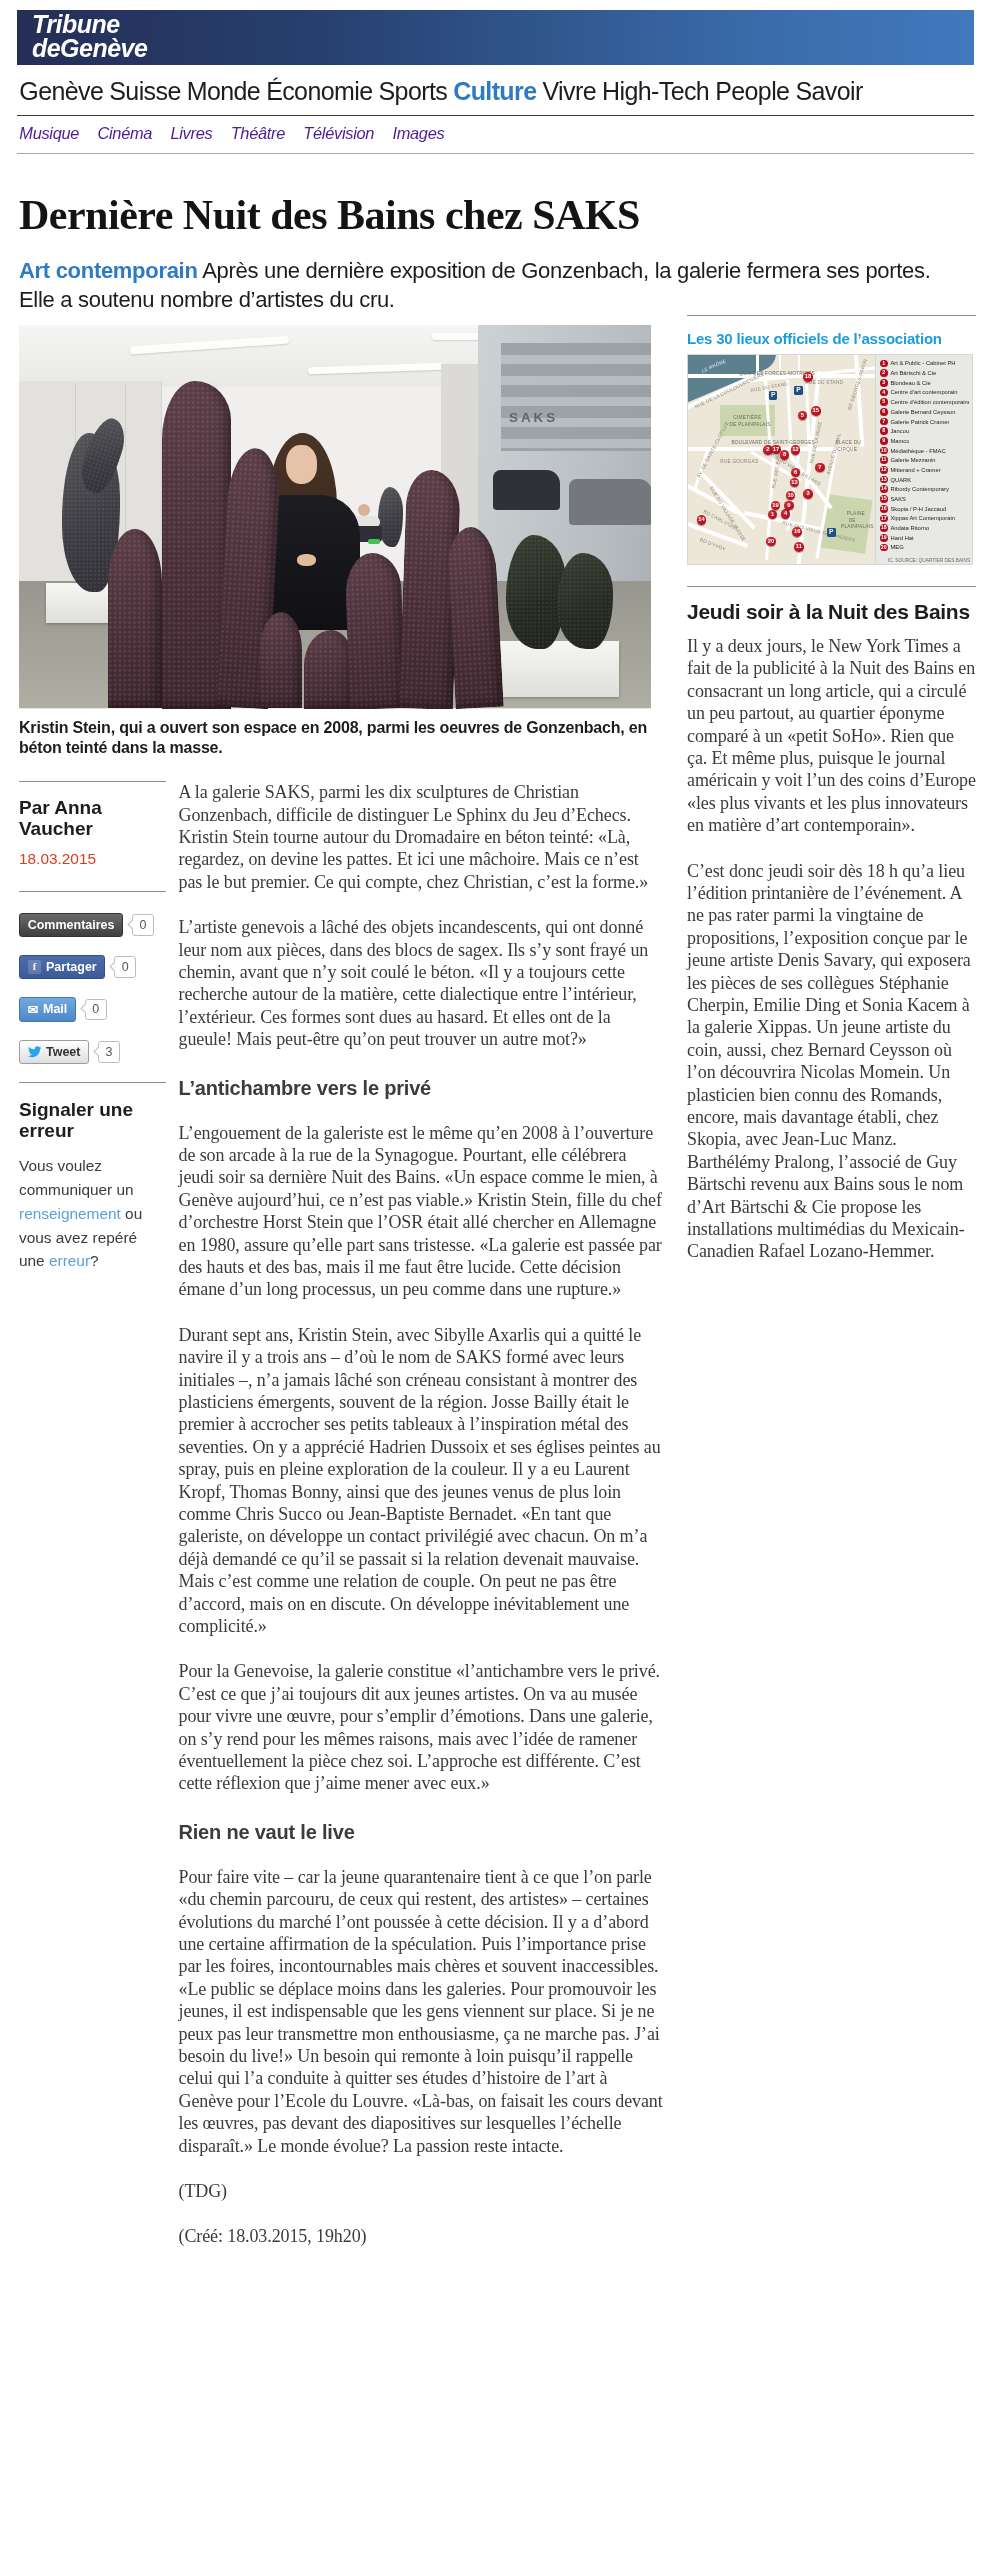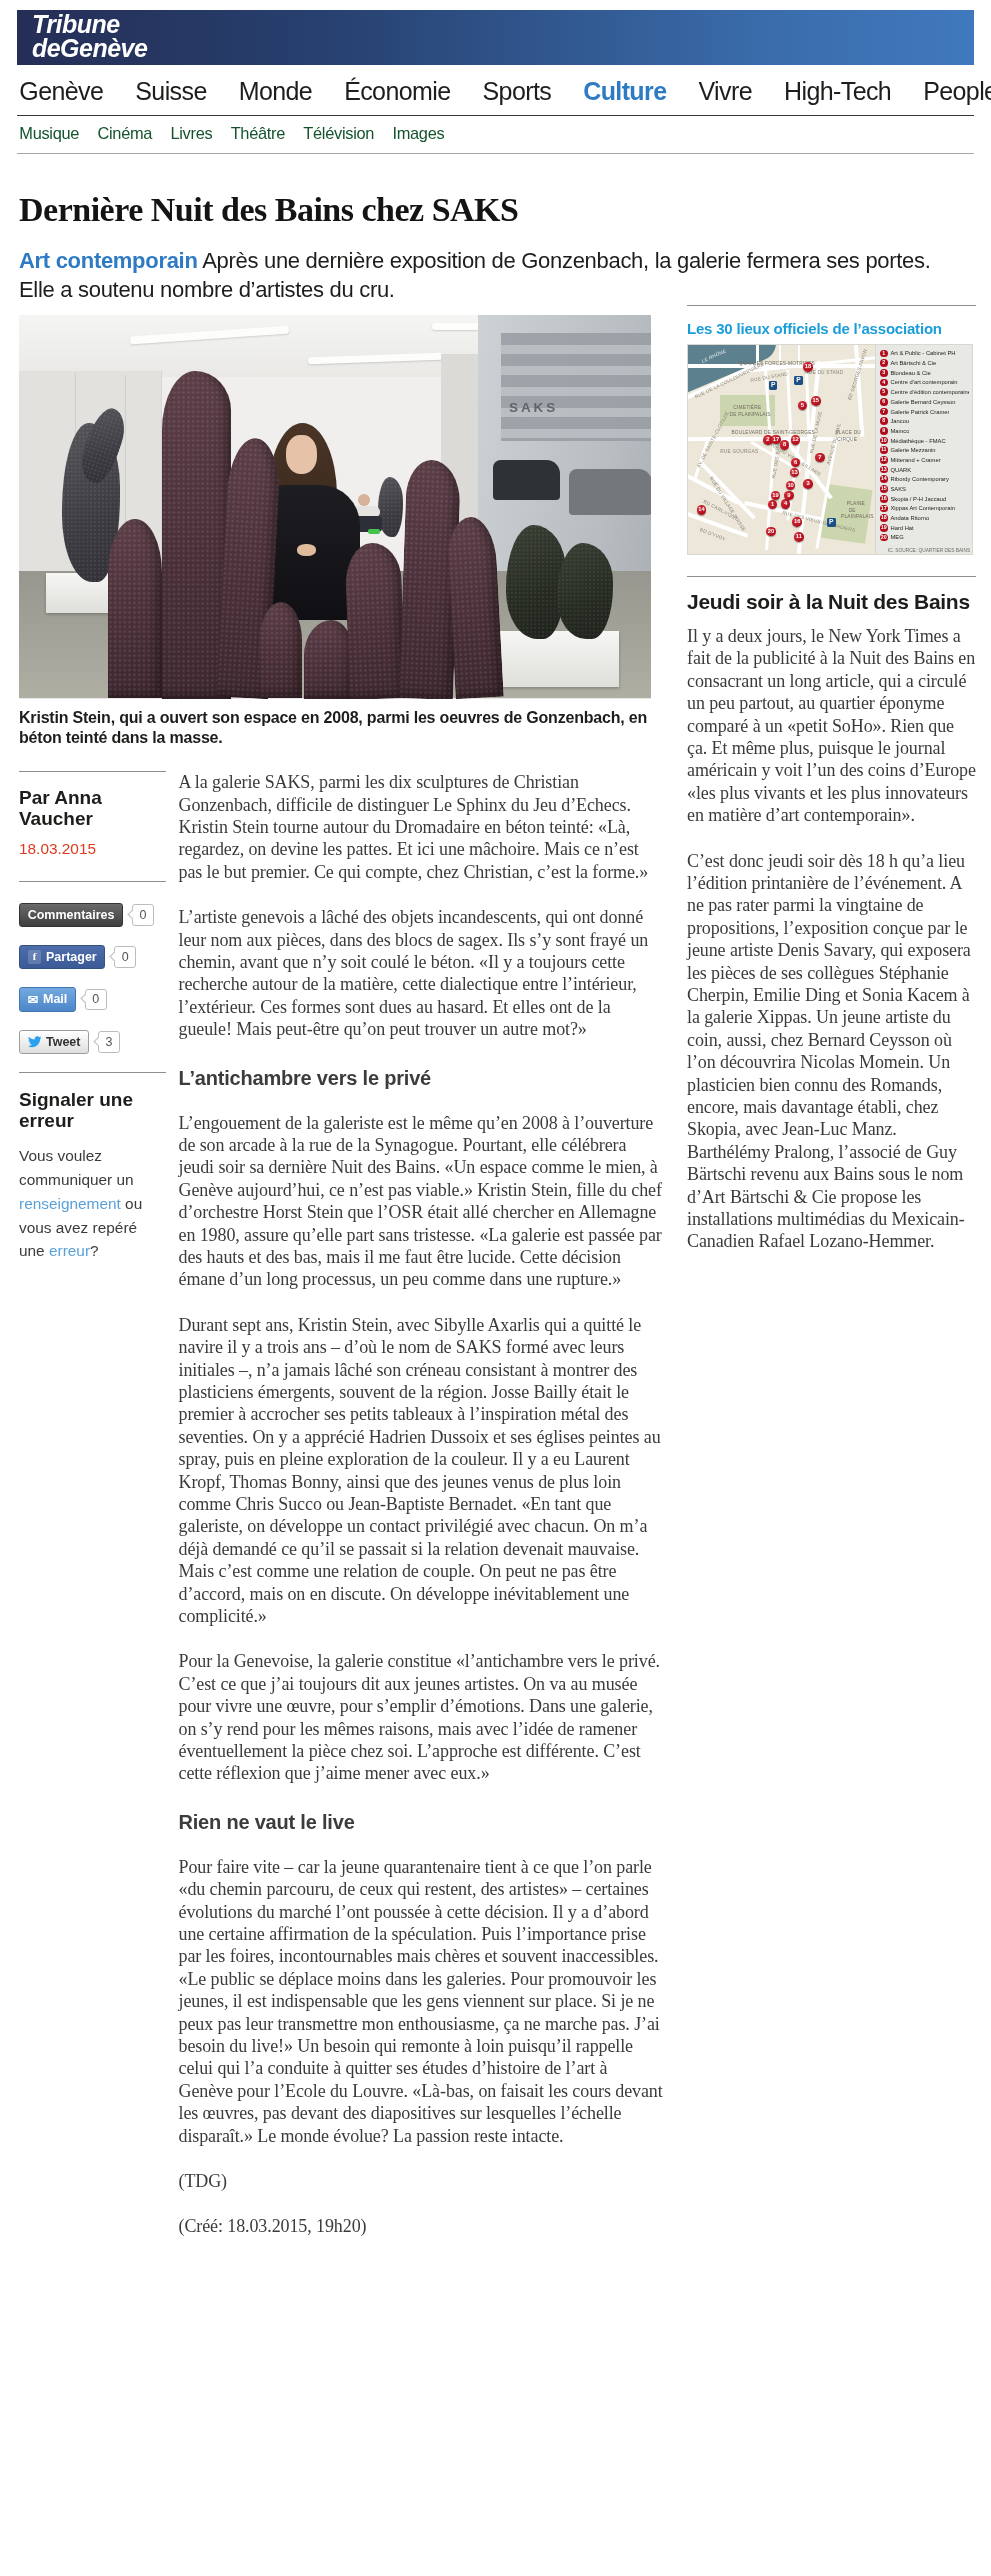--- a/index.html
+++ b/index.html
@@ -5,29 +5,29 @@
   * { margin:0; padding:0; box-sizing:border-box; }
   html,body { background:#fff; }
   body { font-family:"Liberation Sans", sans-serif; color:#1d1d1b; }
   .page { position:relative; width:991px; height:2576px; margin:0 auto; overflow:hidden; background:#fff; }
 
   
   .masthead { margin:9.6px 17.4px 0; height:55px; background:linear-gradient(90deg,#252e56 0%,#27406f 32%,#3a6cab 78%,#4079bd 100%); display:flex; align-items:center; }
   .logo { padding-left:14.5px; color:#fff; font-weight:bold; font-style:italic; font-size:25px; line-height:0.95; letter-spacing:-0.5px; }
 
   
-  .nav { margin:0 17.4px; padding:12.5px 1.9px 8.7px; display:flex; gap:32px; align-items:baseline; border-bottom:1.9px solid #3a3a38; }
+  .nav { margin:0 17.4px; padding:12.5px 1.9px 8.7px; display:flex; gap:6px; align-items:baseline; border-bottom:1.9px solid #3a3a38; }
   .nav-item { font-size:25px; letter-spacing:-0.6px; color:#1d1d1b; cursor:pointer; white-space:nowrap; }
   .nav-item.active { color:#2e7bc4; font-weight:bold; }
   .subnav { margin:0 17.4px; padding:8.7px 1.9px 9.6px; display:flex; gap:18.3px; border-bottom:1px solid #a9a9a2; }
-  .subnav-item { font-size:16.4px; color:#14532d; letter-spacing:-0.3px; cursor:pointer; }
+  .subnav-item { font-size:16.4px; color:#4c1d95; letter-spacing:-0.3px; cursor:pointer;font-style:italic; }
 
   
   .article-head { margin:37px 19px 0; }
-  .article-title { font-family:"Liberation Serif", serif; font-weight:bold; font-size:34px; letter-spacing:-0.5px; color:#141414; }
+  .article-title { font-family:"Liberation Serif", serif; font-weight:bold; font-size:42px; letter-spacing:-0.5px; color:#141414; }
   .article-lead { margin-top:18.3px; font-size:22px; line-height:1.30; letter-spacing:-0.3px; color:#1d1d1b; width:916px; }
   .kicker { color:#2e7bc4; font-weight:bold; }
 
   
   .cols { display:flex; margin:0 14.5px 0 19px; }
   .col-main { width:644px; }
   .col-side { width:289px; margin-left:24px; }
 
   
   .photo { position:relative; margin-top:10.6px; width:632px; height:384px; overflow:hidden; background:#e9e8e5; }

